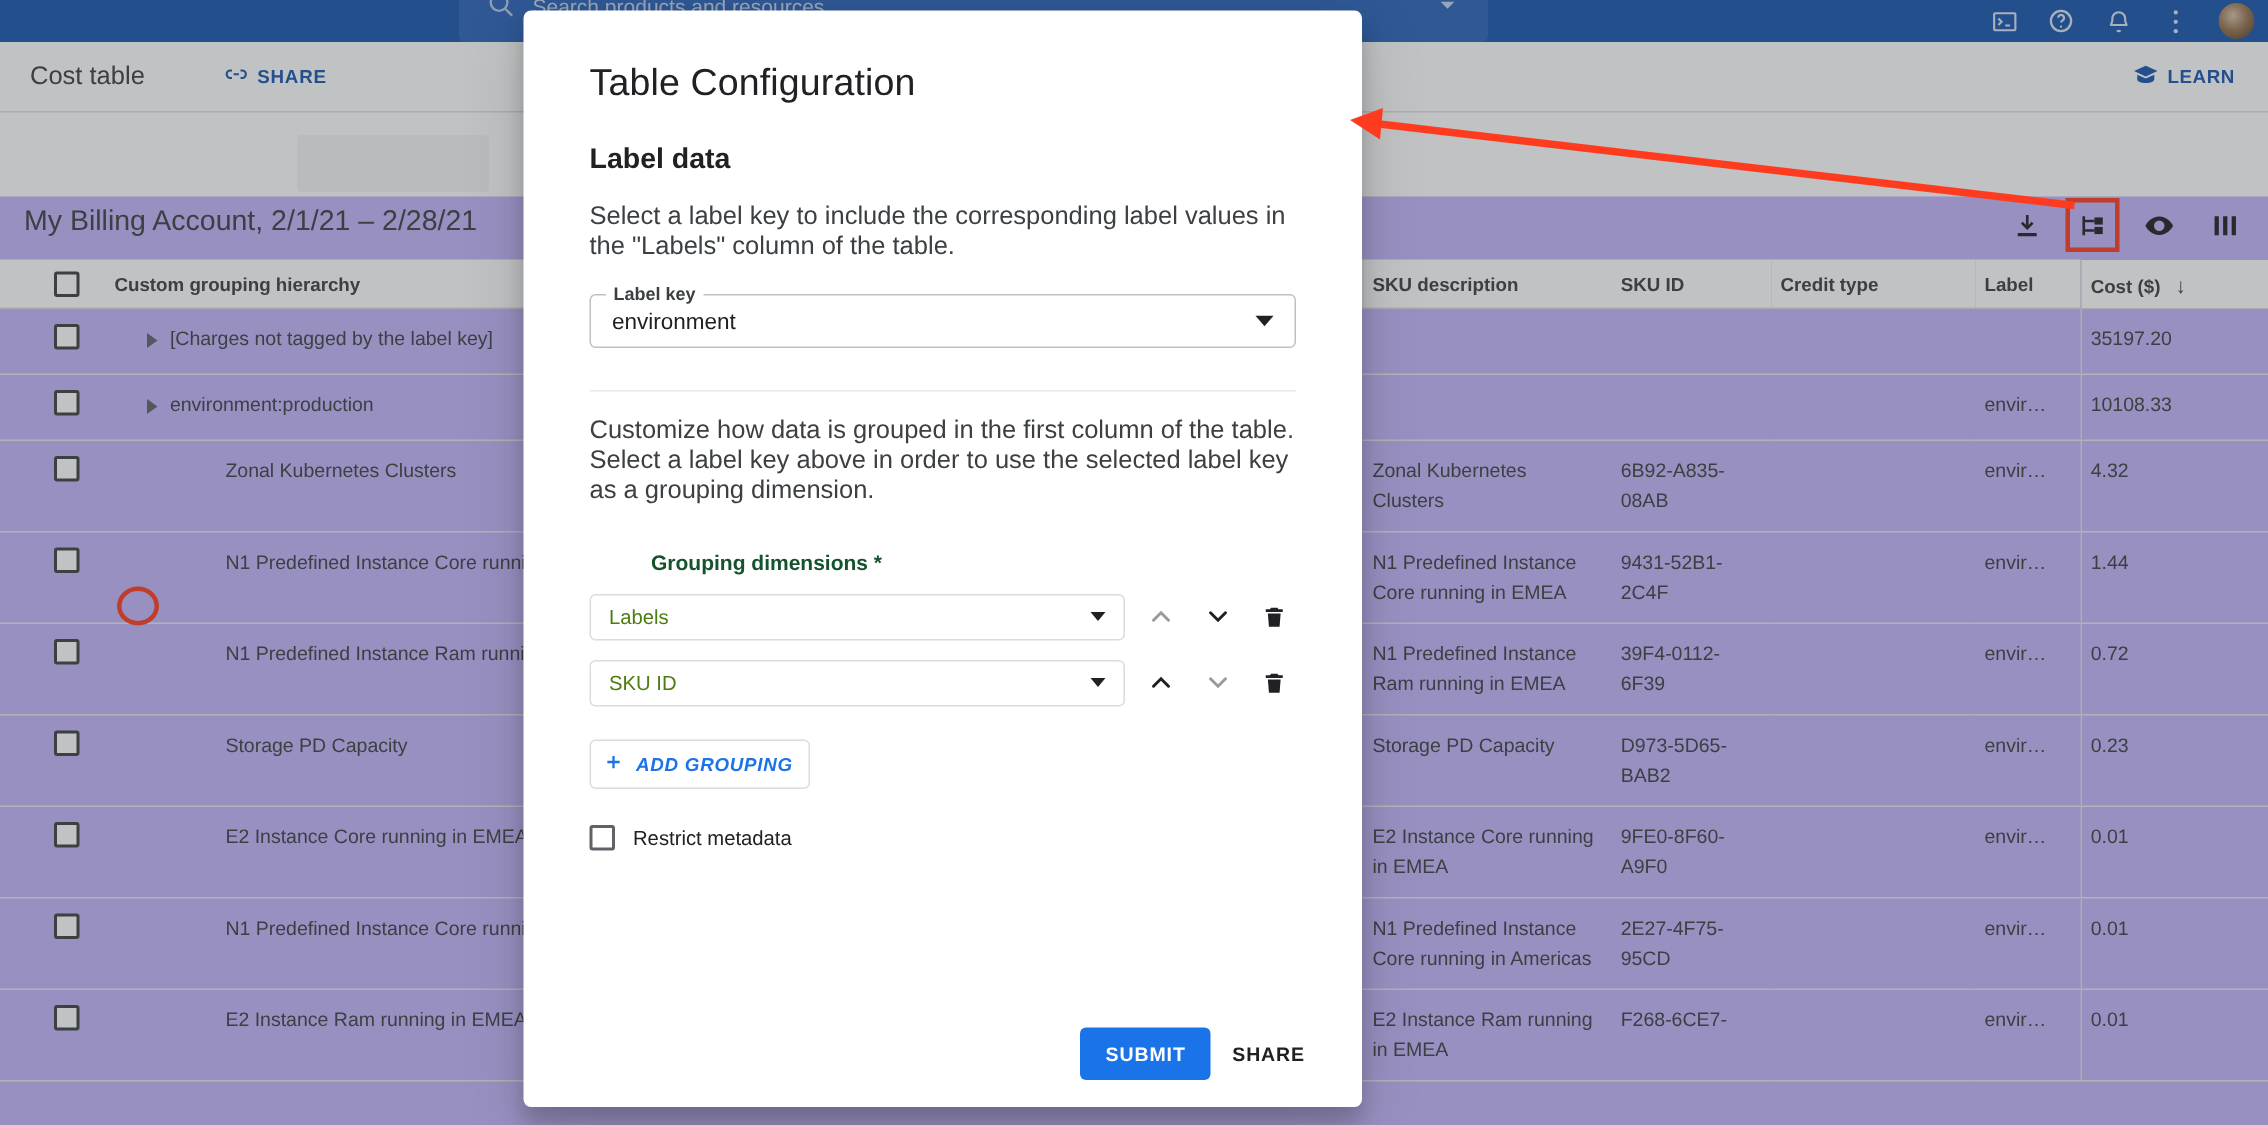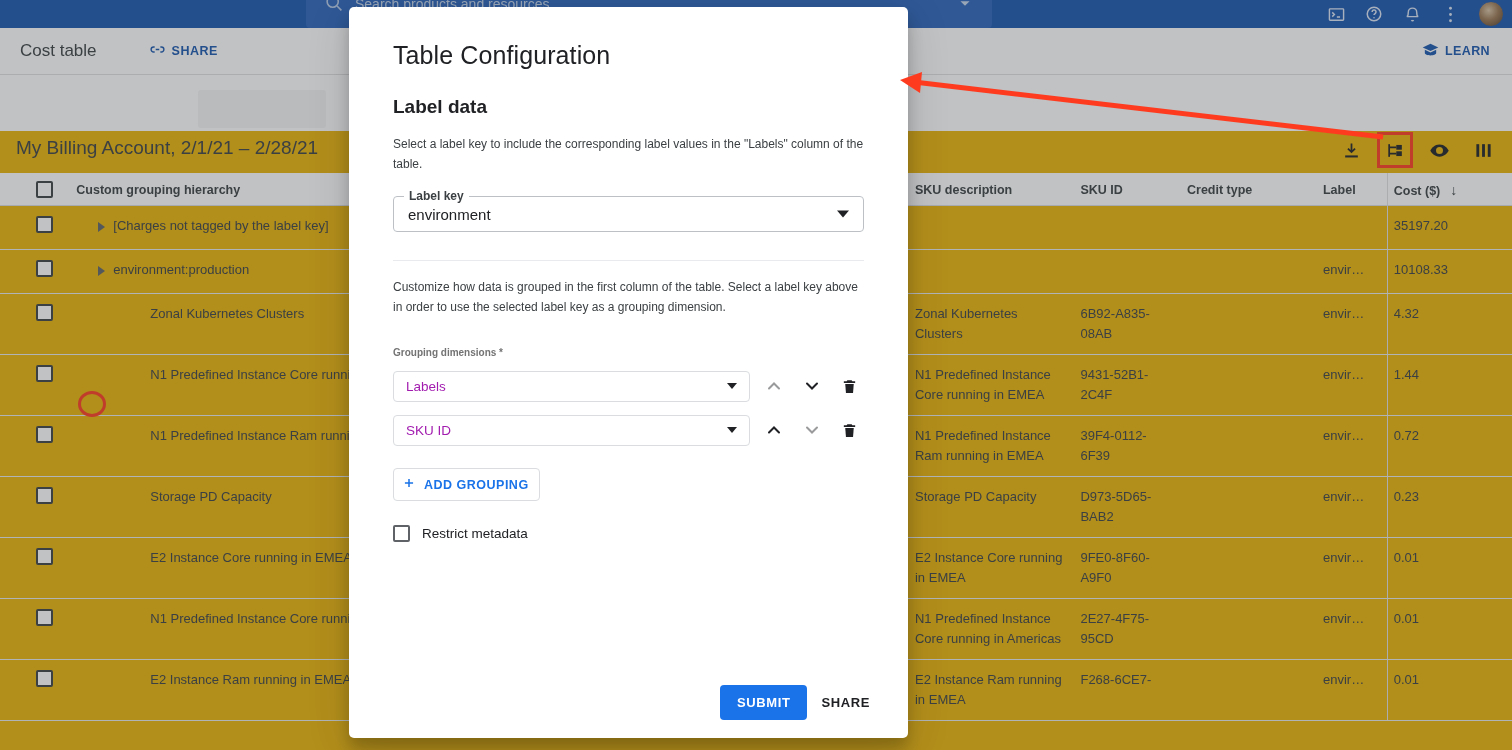--- a/index.html
+++ b/index.html
@@ -71,21 +71,21 @@
   #filterstrip {
     position: absolute; top: 76px; left: 0; right: 0; height: 55px;
     background: #fff;
   }
   #filterstrip .ghostbox {
     position: absolute; left: 198px; top: 14px; width: 128px; height: 38px;
     background: #f5f5f5; border-radius: 3px;
   }
 
   
-  #tablewrap { position: absolute; top: 131px; left: 0; right: 0; bottom: 0; background: #eab308; padding-left: 28px; }
+  #tablewrap { position: absolute; top: 131px; left: 0; right: 0; bottom: 0; background: #c4b5fd; padding-left: 28px; }
   #billing-title {
     position: absolute; left: 16px; top: 6px;
     font-size: 19px; color: #3c4043; font-weight: 400; white-space: nowrap;
   }
 
   .toolicons {
     position: absolute; right: 18px; top: 8px;
     display: flex; align-items: center; gap: 22px;
   }
   .toolicons .tool { width: 22px; height: 22px; display:flex; align-items:center; justify-content:center; cursor: pointer; }
@@ -172,21 +172,21 @@
   #dialog h1 {
     font-size: 25px; font-weight: 400; color: #202124;
     margin: 34px 0 0 24px; letter-spacing: .1px;
   }
   .dlg-body { padding: 0 24px; }
   .dlg-body h2 {
     font-size: 19px; font-weight: 700; color: #202124;
     margin: 26px 0 0 0;
   }
   .dlg-body p.desc {
-    font-size: 12px; color: #3c4043; line-height: 20px;
+    font-size: 17px; color: #3c4043; line-height: 20px;
     margin: 16px 0 0 0; max-width: 510px;
   }
 
   
   .ofield {
     position: relative; margin-top: 22px;
     height: 36px; border: 1px solid #bdc1c6; border-radius: 4px;
     display: flex; align-items: center; padding: 0 14px;
     background: #fff;
   }
@@ -199,49 +199,50 @@
   .ofield .caret {
     position: absolute; right: 14px; top: 50%; transform: translateY(-50%);
     width: 0; height: 0;
     border-left: 6px solid transparent; border-right: 6px solid transparent;
     border-top: 7px solid #202124;
   }
 
   .divider { height: 1px; background: #e8eaed; margin-top: 28px; }
 
   .gd-label {
-    font-size: 10px; font-weight: 700; color: #737373; margin-top: 30px;
+    font-size: 14px; font-weight: 700; color: #14532d; margin-top: 30px; margin-left: 41px;
   }
 
   .grow { display: flex; align-items: center; margin-top: 12px; gap: 0; }
   .gsel {
     position: relative; width: 402px; height: 31px;
     border: 1px solid #dadce0; border-radius: 4px;
     display: flex; align-items: center; padding: 0 12px;
-    font-size: 13.5px; color: #a21caf; background:#fff;
+    font-size: 13.5px; color: #4d7c0f; background:#fff;
   }
   .gsel .caret {
     position: absolute; right: 12px; top: 50%; transform: translateY(-50%);
     width: 0; height: 0;
     border-left: 5px solid transparent; border-right: 5px solid transparent;
     border-top: 6px solid #202124;
   }
   .iconbtn {
     width: 32px; height: 32px; margin-left: 10px;
     display: flex; align-items: center; justify-content: center;
     cursor: pointer;
   }
   .iconbtn.dim svg { opacity: .45; }
 
   .addbtn {
     display: inline-flex; align-items: center; gap: 8px;
     margin-top: 22px; padding: 7px 10px 7px 8px;
     border: 1px solid #dadce0; border-radius: 4px; background: #fff;
     color: #1a73e8; font-size: 12.5px; font-weight: 700; letter-spacing: .5px;
     cursor: pointer;
+    font-style: italic;
   }
 
   .ckrow { display: flex; align-items: center; gap: 12px; margin-top: 24px; }
   .ckbox { width: 17px; height: 17px; border: 2px solid #5f6368; border-radius: 2px; background:#fff; }
   .ckrow span.cklabel { font-size: 13.5px; color: #202124; }
 
   .dlg-actions {
     position: absolute; right: 24px; bottom: 18px;
     display: flex; align-items: center; gap: 0;
   }

